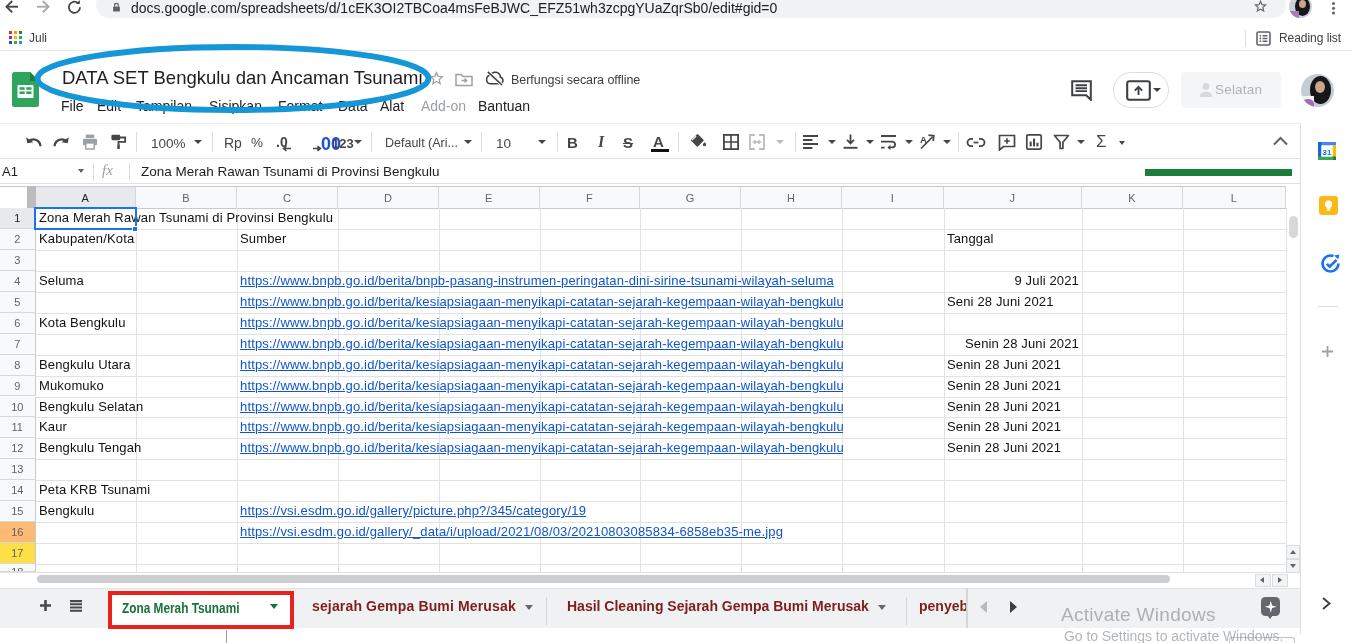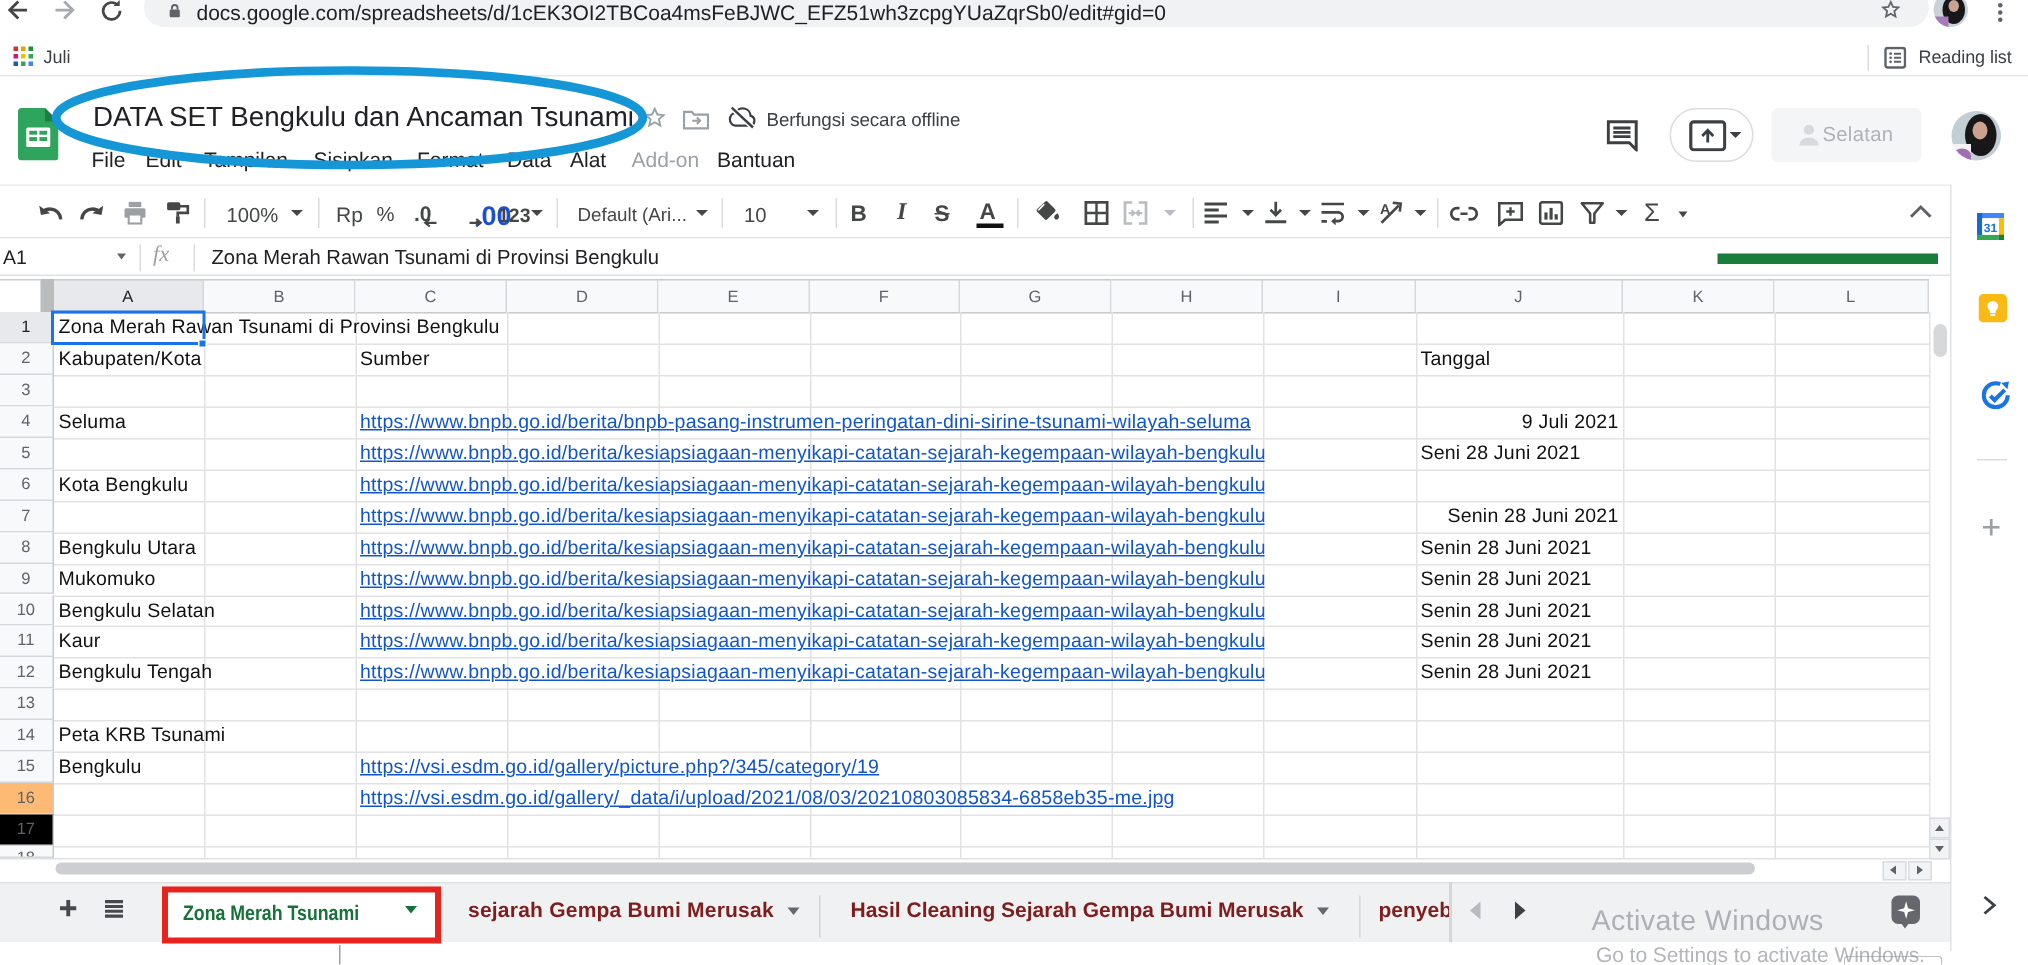--- a/index.html
+++ b/index.html
@@ -263,21 +263,21 @@
 <div class="rhh" style="left:0;top:333.8px;width:35.5px;height:20.9px;background:#f8f9fa;color:#5f6368">7</div>
 <div class="rhh" style="left:0;top:354.7px;width:35.5px;height:20.9px;background:#f8f9fa;color:#5f6368">8</div>
 <div class="rhh" style="left:0;top:375.6px;width:35.5px;height:20.9px;background:#f8f9fa;color:#5f6368">9</div>
 <div class="rhh" style="left:0;top:396.5px;width:35.5px;height:20.9px;background:#f8f9fa;color:#5f6368">10</div>
 <div class="rhh" style="left:0;top:417.4px;width:35.5px;height:20.9px;background:#f8f9fa;color:#5f6368">11</div>
 <div class="rhh" style="left:0;top:438.29999999999995px;width:35.5px;height:20.9px;background:#f8f9fa;color:#5f6368">12</div>
 <div class="rhh" style="left:0;top:459.2px;width:35.5px;height:20.9px;background:#f8f9fa;color:#5f6368">13</div>
 <div class="rhh" style="left:0;top:480.1px;width:35.5px;height:20.9px;background:#f8f9fa;color:#5f6368">14</div>
 <div class="rhh" style="left:0;top:501.0px;width:35.5px;height:20.9px;background:#f8f9fa;color:#5f6368">15</div>
 <div class="rhh" style="left:0;top:521.9px;width:35.5px;height:20.9px;background:#fdba74;color:#5f6368">16</div>
-<div class="rhh" style="left:0;top:542.8px;width:35.5px;height:20.9px;background:#000000;color:#5f6368">17</div>
+<div class="rhh" style="left:0;top:542.8px;width:35.5px;height:20.9px;background:#fde047;color:#5f6368">17</div>
 <div class="rhh" style="left:0;top:563.6999999999999px;width:35.5px;height:8.3px;background:#f8f9fa;line-height:16px;overflow:hidden">18</div>
 <div class="ln" style="left:136px;top:208.4px;width:1px;height:363.6px"></div>
 <div class="ln" style="left:237px;top:208.4px;width:1px;height:363.6px"></div>
 <div class="ln" style="left:338px;top:208.4px;width:1px;height:363.6px"></div>
 <div class="ln" style="left:439px;top:208.4px;width:1px;height:363.6px"></div>
 <div class="ln" style="left:539.5px;top:208.4px;width:1px;height:363.6px"></div>
 <div class="ln" style="left:640px;top:208.4px;width:1px;height:363.6px"></div>
 <div class="ln" style="left:741px;top:208.4px;width:1px;height:363.6px"></div>
 <div class="ln" style="left:842px;top:208.4px;width:1px;height:363.6px"></div>
 <div class="ln" style="left:943.5px;top:208.4px;width:1px;height:363.6px"></div>

